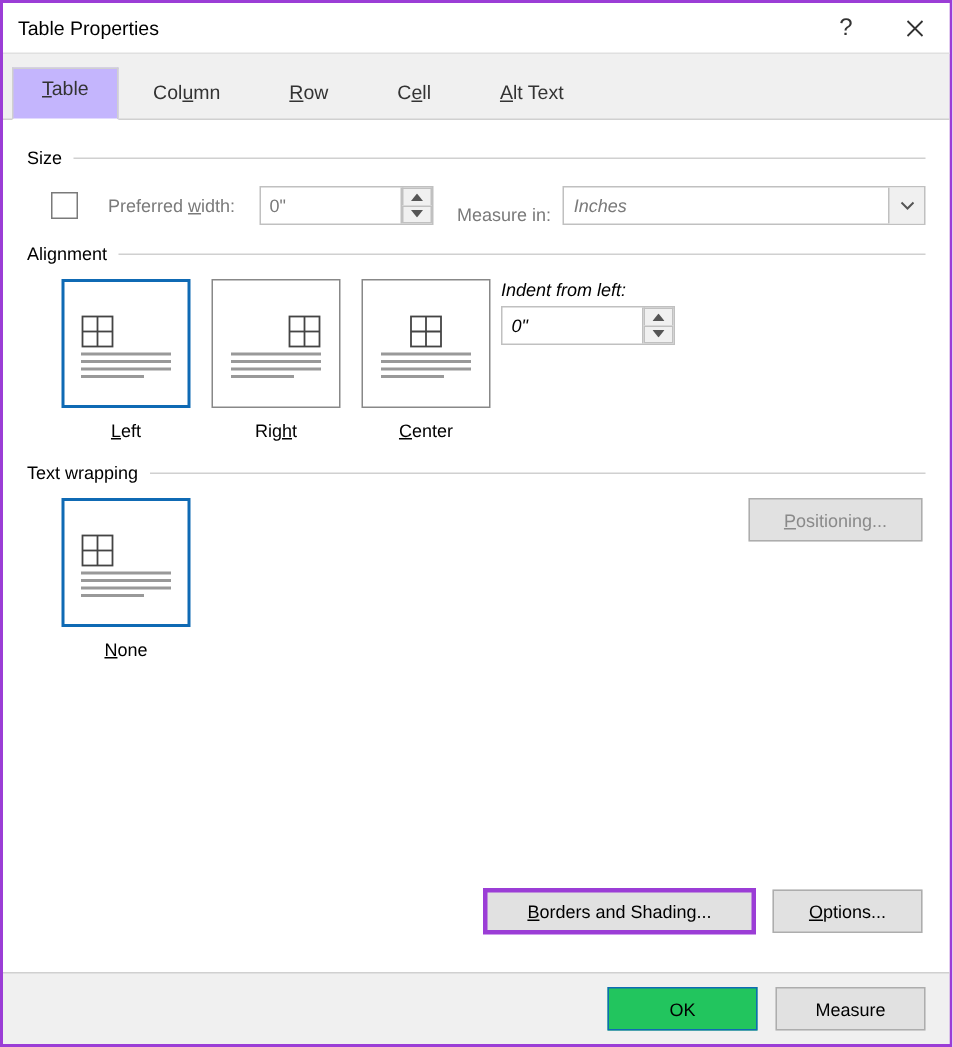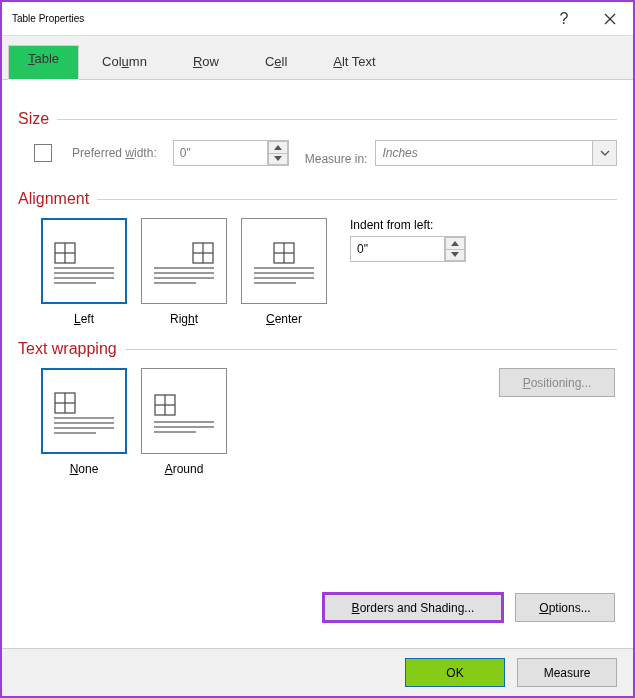--- a/index.html
+++ b/index.html
@@ -18,21 +18,21 @@
     flex-direction: column;
   }
   .titlebar {
     height: 34px;
     background: #fff;
     border-bottom: 1px solid #e0e0e0;
     display: flex;
     align-items: center;
     padding: 0 0 0 10px;
   }
-  .titlebar-title { flex: 1; font-size: 10px; }
+  .titlebar-title { flex: 1; font-size: 13px; }
   .titlebar-btn {
     width: 46px;
     height: 34px;
     display: flex;
     align-items: center;
     justify-content: center;
     font-size: 16px;
     color: #333;
   }
   .tabs {
@@ -46,42 +46,42 @@
     padding: 8px 22px 6px 22px;
     margin-right: 0;
     font-size: 13px;
     color: #333;
     border: 1px solid transparent;
     border-bottom: none;
     position: relative;
     top: 1px;
   }
   .tab.active {
-    background: #22c55e;
+    background: #c4b5fd;
     border: 1px solid #d0d0d0;
     border-bottom: 1px solid #fff;
   }
   .tab .ul { text-decoration: underline; }
   .tab-highlight {
     border: 3px solid #9b3dd6;
     padding: 5px 19px 3px 19px;
   }
   .content {
     flex: 1;
     background: #fff;
     padding: 14px 16px 14px 16px;
     display: flex;
     flex-direction: column;
   }
   .section-header {
     display: flex;
     align-items: center;
-    margin: 16px 0 10px 0;
-    font-size: 16px;
-    color: #b91c1c;
+    margin: 4px 0 10px 0;
+    font-size: 12px;
+    color: #000000;
   }
   .section-header .line {
     flex: 1;
     height: 1px;
     background: #d0d0d0;
     margin-left: 8px;
   }
   .size-row {
     display: flex;
     align-items: center;
@@ -175,24 +175,24 @@
   }
   .align-lines.full { align-items: stretch; }
   .align-lines .ln {
     height: 2px;
     background: #999;
     width: 100%;
   }
   .align-label { margin-top: 8px; font-size: 12px; }
   .align-label .ul { text-decoration: underline; }
   .indent-col {
-    margin-left: 16px;
     display: flex;
     flex-direction: column;
     gap: 4px;
+    font-style: italic;
   }
   .wrap-row {
     display: flex;
     padding-left: 16px;
     align-items: flex-start;
   }
   .wrap-around-lines {
     display: flex;
     flex-direction: column;
     gap: 3px;
@@ -237,21 +237,21 @@
     border-top: 1px solid #d0d0d0;
     display: flex;
     align-items: center;
     justify-content: flex-end;
     gap: 12px;
     padding-right: 16px;
     background: #f0f0f0;
   }
   .btn.ok {
     border: 1px solid #0f6ab4;
-    background: #84cc16;
+    background: #22c55e;
   }
   .check-line .ul { text-decoration: underline; }
 </style>
 </head>
 <body>
 
 <div class="window">
 
   <div class="titlebar">
     <div class="titlebar-title">Table Properties</div>
@@ -411,44 +411,20 @@
           <div class="align-lines full">
               <div class="ln"></div>
               <div class="ln"></div>
               <div class="ln"></div>
               <div class="ln" style="width:70%"></div>
             </div>
         </div>
         <div class="align-label"><span class="ul">N</span><span>one</span></div>
       </div>
 
-      <div class="align-option">
-        <div class="align-box">
-          <div style="width:60px;display:flex;align-items:center;">
-            <svg class="mini-table" width="22" height="22">
-              <rect x="1" y="1" width="20" height="20" stroke="#444" fill="none" stroke-width="1.2"></rect>
-              <line x1="11" y1="1" x2="11" y2="21" stroke="#444" stroke-width="1.2"></line>
-              <line x1="1" y1="11" x2="21" y2="11" stroke="#444" stroke-width="1.2"></line>
-            </svg>
-            <div class="wrap-around-lines">
-                <div class="ln"></div>
-                <div class="ln"></div>
-                <div class="ln"></div>
-                <div class="ln"></div>
-                <div class="ln"></div>
-              </div>
-          </div>
-          <div class="align-lines full" style="margin-top:2px">
-              <div class="ln"></div>
-              <div class="ln"></div>
-              <div class="ln" style="width:70%"></div>
-            </div>
-        </div>
-        <div class="align-label"><span class="ul">A</span><span>round</span></div>
-      </div>
 
       <div class="positioning-holder">
         <div class="btn disabled" style="min-width:116px">
             <span class="ul">P</span>
             <span>ositioning...</span>
           </div>
       </div>
     </div>
 
     <div class="bottom-row1">

